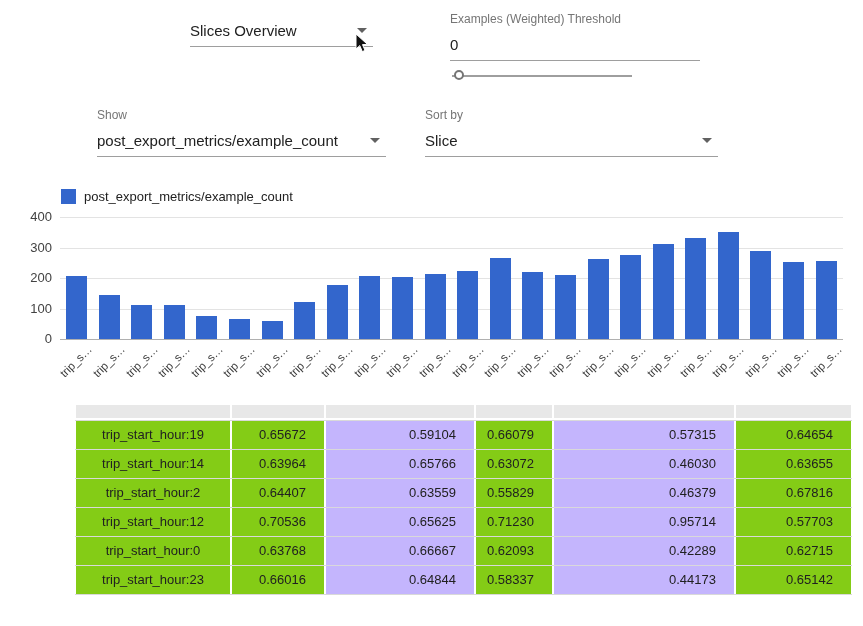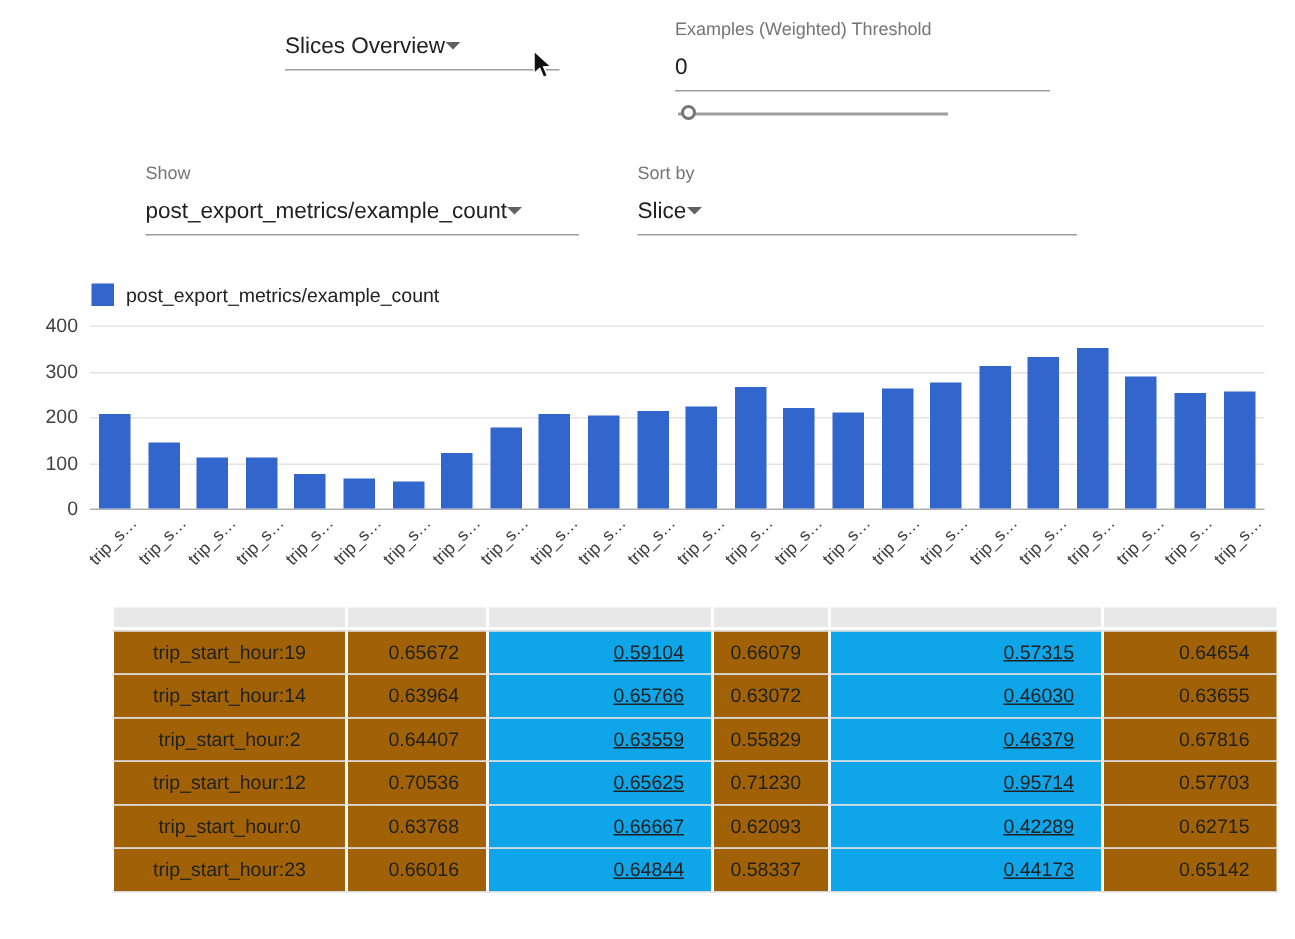--- a/index.html
+++ b/index.html
@@ -5,21 +5,21 @@
   * { box-sizing: border-box; margin: 0; padding: 0; }
   body { background: #fff; }
   .screen {
     position: relative; width: 863px; height: 626px; background: #fff;
     font-family: "Liberation Sans", "DejaVu Sans", sans-serif;
     color: #212121; overflow: hidden;
   }
   .ctrl { position: absolute; }
   .ctrl-label { font-size: 12px; color: #757575; }
   .select-box {
-    display: flex; align-items: center;
+    display: flex; justify-content: space-between; align-items: center;
     border-bottom: 1px solid #9e9e9e; padding: 8px 2px 7px 0;
     font-size: 15px; color: #212121; cursor: pointer; margin-top: 2px;
   }
   .caret {
     width: 0; height: 0; border-left: 5px solid transparent;
     border-right: 5px solid transparent; border-top: 5px solid #616161;
     margin-right: 4px; flex: none;
   }
   #viz { left: 190px; top: 12px; width: 183px; }
   #threshold { left: 450px; top: 12px; width: 250px; }
@@ -68,22 +68,22 @@
     border-collapse: collapse; table-layout: fixed; font-size: 13px;
   }
   .tbl th {
     height: 32px; font-weight: normal; color: #616161; font-size: 13px;
     text-align: center; vertical-align: middle; background: #fff; padding: 0;
     cursor: pointer;
   }
   tr.filter td { height: 16px; padding: 0; border-bottom: 1px solid #d9d9d9; }
   .fbox { height: 13px; margin: 1px 1px 2px 1px; background: #e8e8e8; }
   tr.data td { height: 29px; padding: 0; border-bottom: 1px solid #d9d9d9; }
-  .cell { height: 28px; line-height: 28px; margin: 0 1px; background: #a16207; overflow: hidden; }
-  .cell.shaded { background: #0ea5e9; text-decoration: underline; }
+  .cell { height: 28px; line-height: 28px; margin: 0 1px; background: #84cc16; overflow: hidden; }
+  .cell.shaded { background: #c4b5fd; }
   .cell.feature { text-align: center; }
   .cell.num { text-align: right; padding-right: 18px; }
   col.c0 { width: 156px; } col.c1 { width: 94px; } col.c2 { width: 150px; }
   col.c3 { width: 78px; }  col.c4 { width: 182px; } col.c5 { width: 117px; }
 </style>
 </head>
 <body>
 
 <div class="screen">
 

